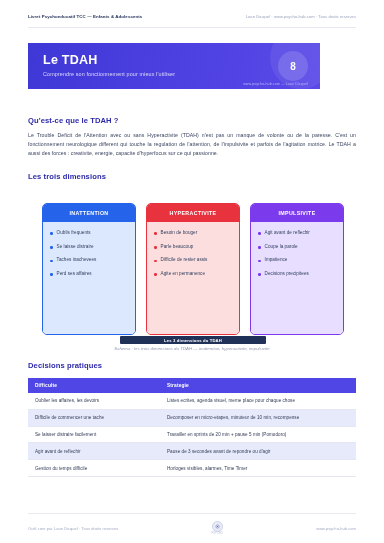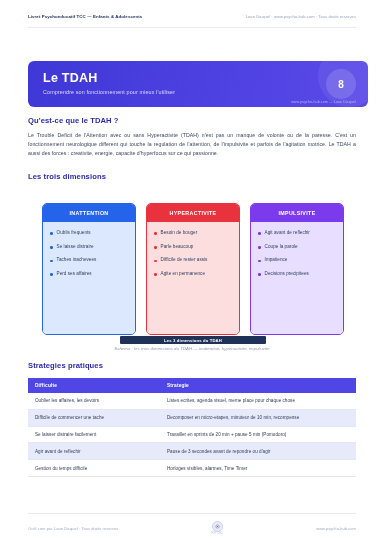--- a/index.html
+++ b/index.html
@@ -25,22 +25,22 @@
   }
   .run-header-meta{
     font-size:4.1px;color:#9aa3bd;white-space:nowrap;letter-spacing:.05px;
   }
   .run-header-rule{
     position:absolute;left:28px;top:27px;width:328px;height:1px;background:#e7e9f2;
   }
 
   
   .hero{
-    position:absolute;left:28px;top:61px;width:340px;height:46px;
-    border-radius:6px;
+    position:absolute;left:28px;top:43px;width:292px;height:46px;
+    border-radius:0;
     background:linear-gradient(100deg,#3f37d6 0%,#4b3fe0 45%,#5a4ae8 100%);
     overflow:hidden;
   }
   .hero-body{position:absolute;left:15px;top:10px;}
   .hero-title{
     font-size:12.5px;font-weight:bold;color:#ffffff;letter-spacing:.25px;
     line-height:14px;margin:0;
   }
   .hero-sub{
     font-size:5.4px;color:#dfdcfb;margin:4px 0 0 0;letter-spacing:.12px;
@@ -257,21 +257,21 @@
       </div>
     </div>
 
   </div>
 
   <div class="figure-bar">
     <span class="figure-bar-text">Les 3 dimensions du TDAH</span>
   </div>
   <div class="figure-caption">Schema : les trois dimensions du TDAH — inattention, hyperactivite, impulsivite</div>
 
-  <h2 class="h2 strat-head">Strategies pratiques</h2>
+  <h2 class="h2 strat-head">Decisions pratiques</h2>
 
   <table class="table">
     <colgroup>
         <col class="col-a">
         <col class="col-b">
       </colgroup>
     <thead>
       <tr>
         <th>Difficulte</th>
         <th>Strategie</th>

